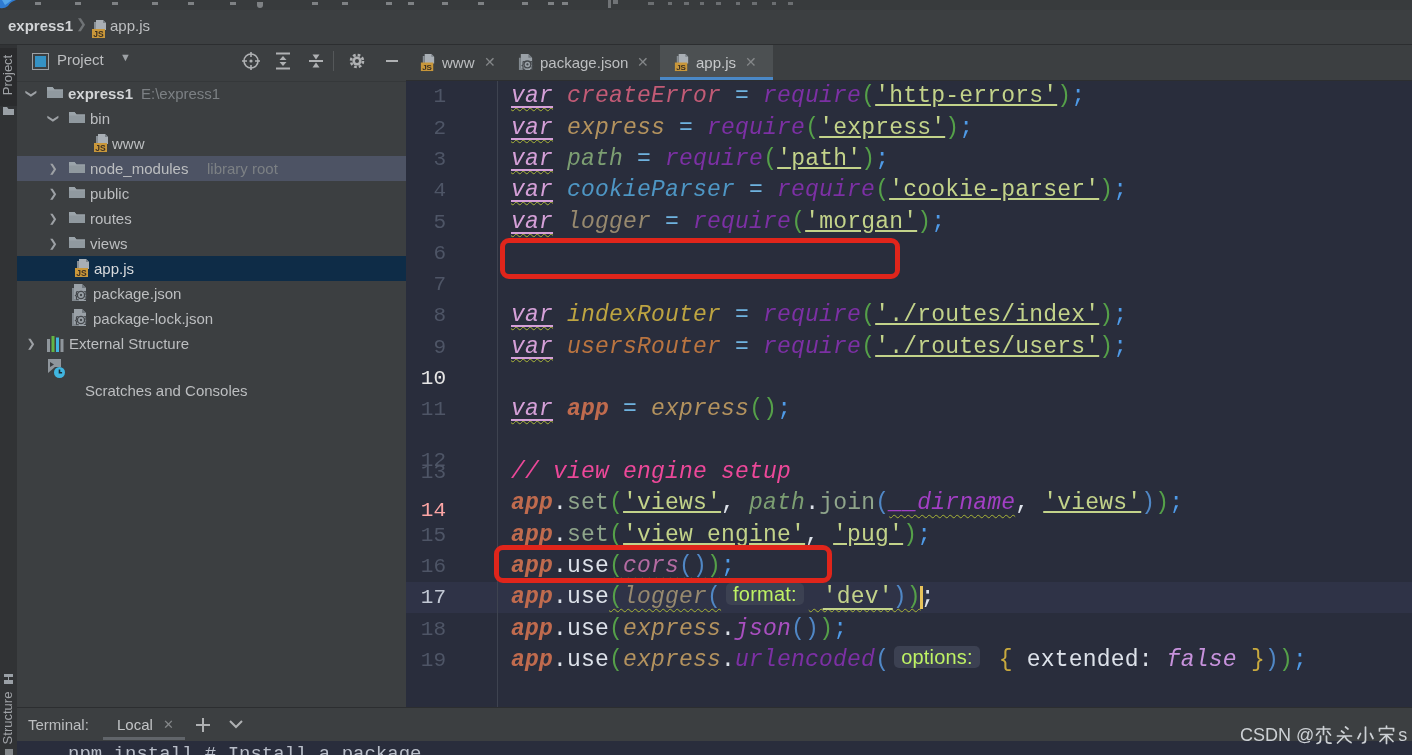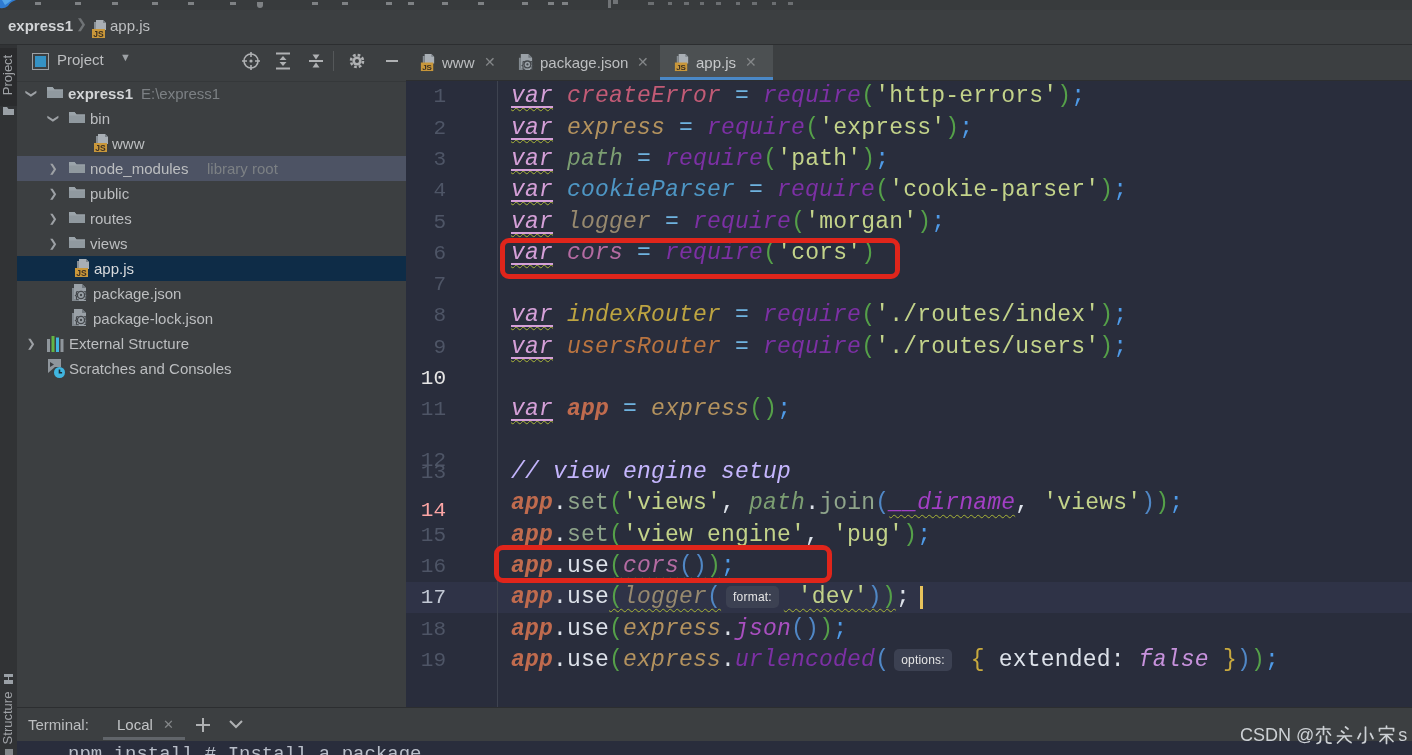--- a/index.html
+++ b/index.html
@@ -24,31 +24,31 @@
   .tlabel{position:absolute;top:0;}
   
   .cl{position:absolute;left:105px;height:31.3px;line-height:31.3px;
       font-family:"Liberation Mono",monospace;font-size:23px;letter-spacing:0.2px;white-space:pre;color:#dde2ea;}
   .ln{position:absolute;width:40px;text-align:right;height:31.3px;line-height:31.3px;
       font-family:"Liberation Mono",monospace;font-size:21px;color:#4e5566;left:406px;}
   .it{font-style:italic;}
   .kw{color:#d5a0d8;font-style:italic;}
   .un{text-decoration:underline solid currentColor 1.5px;text-underline-offset:3.5px;}
   .wv{text-decoration:underline wavy #a9b437 1px;text-underline-offset:5px;text-decoration-skip-ink:none;}
-  .str{color:#c3d38a;}
+  .str{color:#c3d38a;text-decoration:underline;}
   .eq{color:#6fb3e0;}
   .p1{color:#55a049;}
   .p2{color:#5087c5;}
   .p3{color:#c8a93e;}
   .sm{color:#4f9be8;}
   .req{color:#7c30a4;font-style:italic;}
   .mt{color:#8fa58b;}
-  .cm{color:#c4b5fd;font-style:italic;}
+  .cm{color:#ec4899;font-style:italic;}
   .app{color:#c06b4e;font-style:italic;font-weight:700;}
-  .hint{display:inline-block;font-family:"Liberation Sans",sans-serif;font-size:12px;color:#e5e5e5;
+  .hint{display:inline-block;font-family:"Liberation Sans",sans-serif;font-size:20px;color:#bef264;
         background:#3c4152;border-radius:5px;padding:0 7px;margin:0 5px;line-height:22px;vertical-align:2px;}
   .redbox{position:absolute;border:5px solid #e0251b;border-radius:9px;}
 </style>
 </head>
 <body>
 <div id="root">
   <div class="abs" id="menubar">
     <svg class="abs" style="left:0;top:0" width="20" height="10" viewBox="0 0 20 10">
       <path d="M0 0 L16 0 Q10 2 8 6 Q4 9 0 8 Z" fill="#2e7ad1"></path>
       <path d="M2 0 L12 0 Q8 3 5 5 Z" fill="#53a4e8"></path>
@@ -249,21 +249,21 @@
         </svg>
       <span class="tlabel" style="left:52px;">External Structure</span>
     </div>
     <div class="row" style="top:311px;">
       <svg class="ticon" style="left:30px;top:3px" width="19" height="20" viewBox="0 0 19 20">
           <path d="M1 0 h13 v8 h-6 l-7 6 z" fill="#8f969c"></path>
           <path d="M3 3 l4 2.5 -4 2.5 z" fill="#3a3d40"></path>
           <circle cx="12.5" cy="13.5" r="5.5" fill="#40b6e0"></circle>
           <path d="M12.5 10.5 v3.2 h2.6" stroke="#1d2b33" stroke-width="1.6" fill="none"></path>
         </svg>
-      <span class="tlabel" style="left:52px;">Scratches and Consoles</span>
+      <span class="tlabel" style="left:68px;margin-top:22px;">Scratches and Consoles</span>
     </div>
   </div>
   <div class="abs" id="editor">
       <div class="abs" style="left:0;top:537.2px;width:1006px;height:31.3px;background:#2f3347;"></div>
     <div class="abs" style="left:91px;top:36px;width:1px;height:626px;background:#3e4350;"></div>
     <div class="ln" style="left:0;top:36.4px;color:#4e5566">1</div>
     <div class="ln" style="left:0;top:67.7px;color:#4e5566">2</div>
     <div class="ln" style="left:0;top:99.0px;color:#4e5566">3</div>
     <div class="ln" style="left:0;top:130.2px;color:#4e5566">4</div>
     <div class="ln" style="left:0;top:161.6px;color:#4e5566">5</div>
@@ -279,21 +279,20 @@
     <div class="ln" style="left:0;top:474.6px;color:#4e5566">15</div>
     <div class="ln" style="left:0;top:505.9px;color:#4e5566">16</div>
     <div class="ln" style="left:0;top:537.1px;color:#c2c8d4">17</div>
     <div class="ln" style="left:0;top:568.5px;color:#4e5566">18</div>
     <div class="ln" style="left:0;top:599.8px;color:#4e5566">19</div>
     <div class="cl" style="top:36.4px"><span class="kw wv"><span class="un">var</span></span> <span class="it" style="color:#c25b76">createError</span> <span class="eq">=</span> <span class="req">require</span><span class="p1">(</span><span class="str">'http-errors'</span><span class="p1">)</span><span class="sm">;</span></div>
     <div class="cl" style="top:67.7px"><span class="kw wv"><span class="un">var</span></span> <span class="it" style="color:#b3925e">express</span> <span class="eq">=</span> <span class="req">require</span><span class="p1">(</span><span class="str">'express'</span><span class="p1">)</span><span class="sm">;</span></div>
     <div class="cl" style="top:99.0px"><span class="kw wv"><span class="un">var</span></span> <span class="it" style="color:#7c9e72">path</span> <span class="eq">=</span> <span class="req">require</span><span class="p1">(</span><span class="str">'path'</span><span class="p1">)</span><span class="sm">;</span></div>
     <div class="cl" style="top:130.2px"><span class="kw wv"><span class="un">var</span></span> <span class="it" style="color:#4e96c4">cookieParser</span> <span class="eq">=</span> <span class="req">require</span><span class="p1">(</span><span class="str">'cookie-parser'</span><span class="p1">)</span><span class="sm">;</span></div>
     <div class="cl" style="top:161.6px"><span class="kw wv"><span class="un">var</span></span> <span class="it" style="color:#97896e">logger</span> <span class="eq">=</span> <span class="req">require</span><span class="p1">(</span><span class="str">'morgan'</span><span class="p1">)</span><span class="sm">;</span></div>
-    <div class="cl" style="top:192.8px"><span class="kw wv"><span class="un">var</span></span> <span class="it" style="color:#b46ba2">cors</span> <span class="eq">=</span> <span class="req">require</span><span class="p1">(</span><span class="str">'cors'</span><span class="p1">)</span></div>
     <div class="cl" style="top:255.4px"><span class="kw wv"><span class="un">var</span></span> <span class="it" style="color:#bda441">indexRouter</span> <span class="eq">=</span> <span class="req">require</span><span class="p1">(</span><span class="str">'./routes/index'</span><span class="p1">)</span><span class="sm">;</span></div>
     <div class="cl" style="top:286.8px"><span class="kw wv"><span class="un">var</span></span> <span class="it" style="color:#ba7440">usersRouter</span> <span class="eq">=</span> <span class="req">require</span><span class="p1">(</span><span class="str">'./routes/users'</span><span class="p1">)</span><span class="sm">;</span></div>
     <div class="cl" style="top:349.4px"><span class="kw wv"><span class="un">var</span></span> <span class="app">app</span> <span class="eq">=</span> <span class="it" style="color:#b3925e">express</span><span class="p1">()</span><span class="sm">;</span></div>
     <div class="cl" style="top:412.0px"><span class="cm">// view engine setup</span></div>
     <div class="cl" style="top:443.3px"><span class="app">app</span>.<span class="mt">set</span><span class="p1">(</span><span class="str">'views'</span>, <span class="it" style="color:#7c9e72">path</span>.<span class="mt">join</span><span class="p2">(</span><span class="wv"><span class="it" style="color:#a23fc4">__dirname</span></span>, <span class="str">'views'</span><span class="p2">)</span><span class="p1">)</span><span class="sm">;</span></div>
     <div class="cl" style="top:474.6px"><span class="app">app</span>.<span class="mt">set</span><span class="p1">(</span><span class="str">'view engine'</span>, <span class="str">'pug'</span><span class="p1">)</span><span class="sm">;</span></div>
     <div class="cl" style="top:505.9px"><span class="app">app</span>.use<span class="wv"><span class="p1">(</span><span class="it" style="color:#b46ba2">cors</span><span class="p2">()</span><span class="p1">)</span></span><span class="sm">;</span></div>
     <div class="cl" style="top:537.1px"><span class="app">app</span>.use<span class="wv"><span class="p1">(</span><span class="it" style="color:#97896e">logger</span><span class="p2">(</span><span class="hint">format:</span> <span class="str">'dev'</span><span class="p2">)</span><span class="p1">)</span></span>;</div>
     <div class="cl" style="top:568.5px"><span class="app">app</span>.use<span class="p1">(</span><span class="it" style="color:#b3925e">express</span>.<span class="it" style="color:#a94fc0">json</span><span class="p2">()</span><span class="p1">)</span><span class="sm">;</span></div>
     <div class="cl" style="top:599.8px"><span class="app">app</span>.use<span class="p1">(</span><span class="it" style="color:#b3925e">express</span>.<span class="req">urlencoded</span><span class="p2">(</span><span class="hint">options:</span> <span class="p3">{</span> extended: <span class="it" style="color:#c792dc">false</span> <span class="p3">}</span><span class="p2">)</span><span class="p1">)</span><span class="sm">;</span></div>

